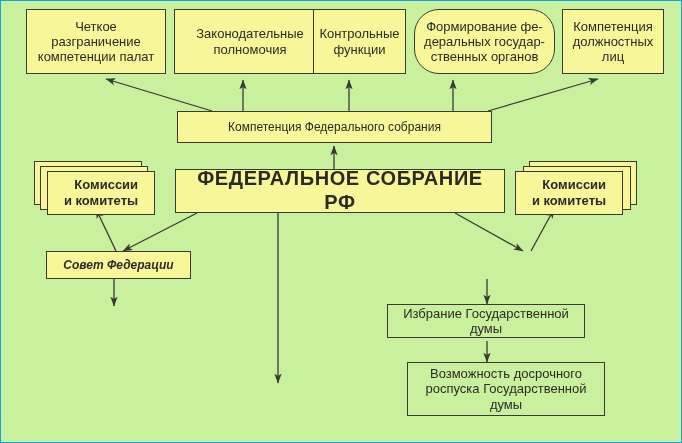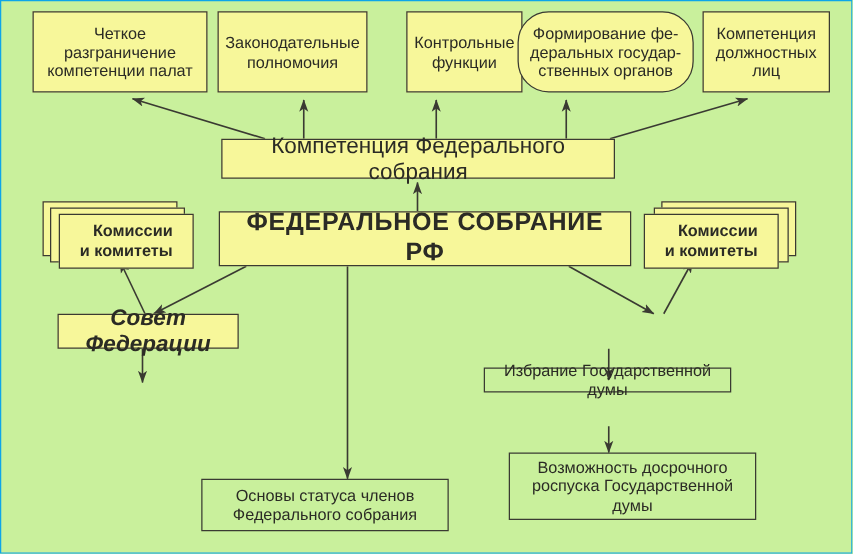--- a/index.html
+++ b/index.html
@@ -42,21 +42,21 @@
     white-space: pre-line;
     padding: 2px 4px;
   }
   .yellow {
     background: #f7f79a;
   }
   .plain {
     background: transparent;
   }
   .f13 { font-size: 13px; }
-  .f14 { font-size: 18px; }
+  .f14 { font-size: 12px; }
   .bold { font-weight: bold; }
   .italic { font-style: italic; }
   .title-main {
     font-size: 20px;
     font-weight: bold;
     letter-spacing: 0.6px;
   }
   .stack {
     position: absolute;
   }
@@ -108,24 +108,24 @@
       <path d="M113,278 L113,305"></path>
       <path d="M486,278 L486,303"></path>
       <path d="M486,340 L486,361"></path>
     </g>
   </svg>
 
   <div class="node yellow f13" style="left:25px; top:8px; width:140px; height:65px;">Четкое
 разграничение
 компетенции  палат</div>
 
-  <div class="node yellow f13" style="left:173px; top:8px; width:120px; height:65px;">Законодательные
+  <div class="node yellow f13" style="left:173px; top:8px; width:152px; height:65px;">Законодательные
 полномочия</div>
 
-  <div class="node yellow f13" style="left:324px; top:8px; width:93px; height:65px;">Контрольные
+  <div class="node yellow f13" style="left:312px; top:8px; width:93px; height:65px;">Контрольные
 функции</div>
 
   <div class="node yellow f13" style="left:413px; top:8px; width:141px; height:65px;border-radius:25px;">Формирование фе-
 деральных  государ-
 ственных  органов</div>
 
   <div class="node yellow f13" style="left:561px; top:8px; width:102px; height:65px;">Компетенция
 должностных
 лиц</div>
 
@@ -144,23 +144,21 @@
     <div class="sheet" style="left:14px; top:0px; width:108px; height:44px;"></div>
     <div class="sheet" style="left:8px; top:5px; width:108px; height:44px;"></div>
     <div class="front" style="left:0px; top:10px; width:108px; height:44px;">Комиссии
 и  комитеты</div>
   </div>
 
   <div class="node yellow f14 bold italic" style="left:45px; top:250px; width:145px; height:28px;">Совет  Федерации</div>
 
 
 
-  <div class="node plain f13" style="left:386px; top:293px; width:198px; height:20px;text-align:center;">Избрание  Государственной
+  <div class="node plain f13" style="left:386px; top:303px; width:198px; height:34px;text-align:center;">Избрание  Государственной
 думы</div>
 
   <div class="node plain f13" style="left:386px; top:361px; width:198px; height:54px;margin-left:20px;">Возможность  досрочного
 роспуска  Государственной
 думы</div>
 
-  <div class="node plain f13" style="left:160px; top:382px; width:198px; height:42px;">Основы статуса  членов
-Федерального  собрания</div>
 
 </div>
 
 </body></html>

